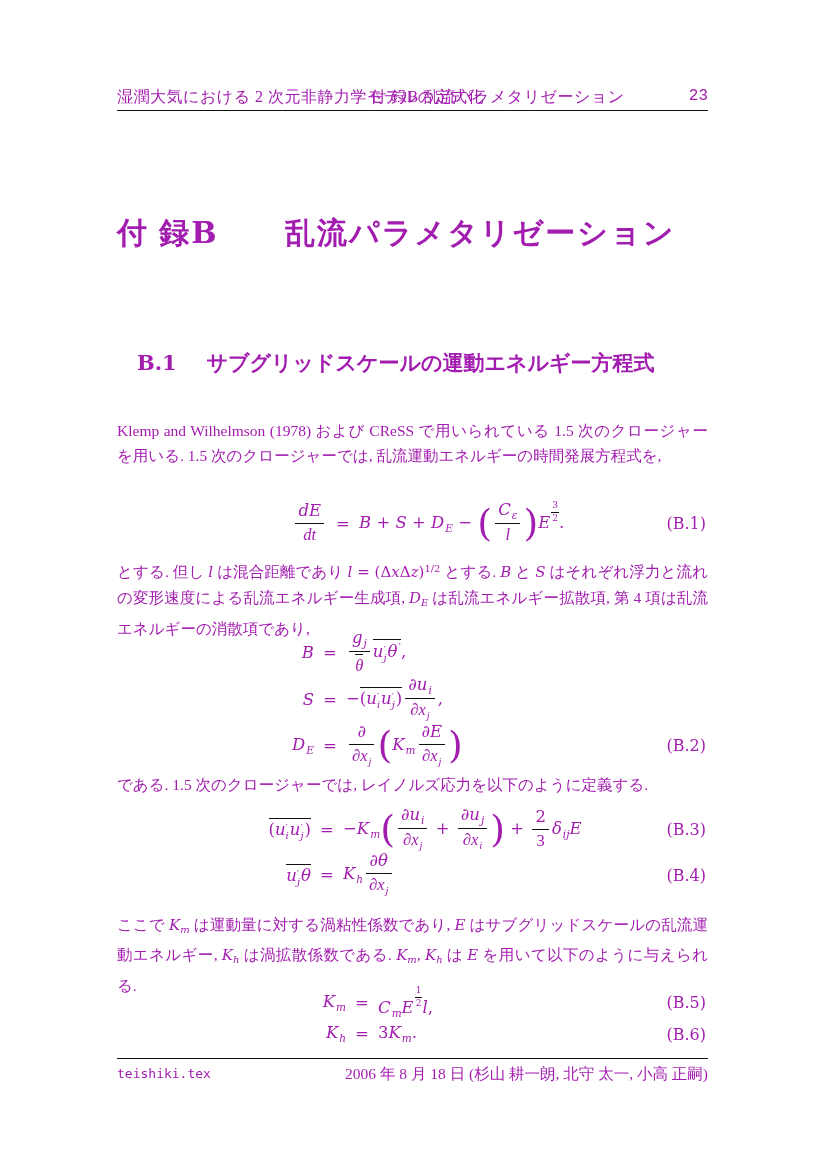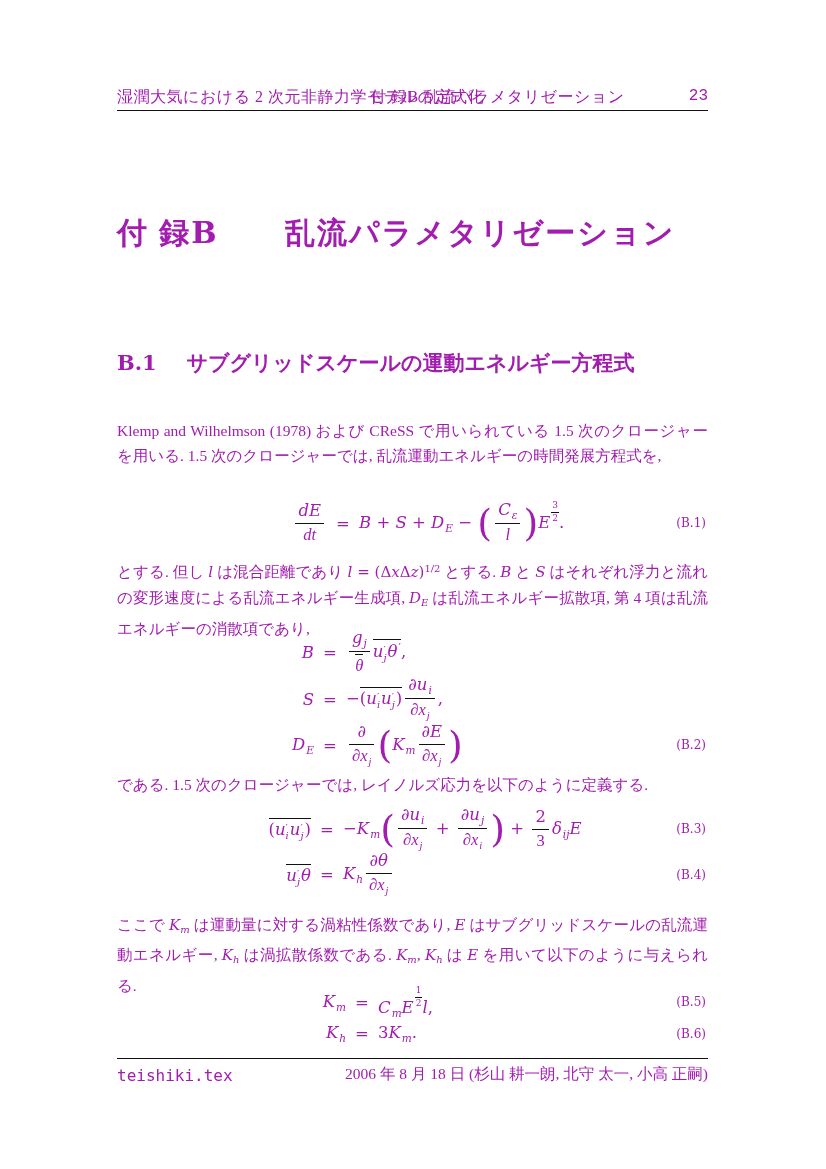--- a/index.html
+++ b/index.html
@@ -13,58 +13,58 @@
   .h-page{position:absolute;right:0;top:0;font-family:Liberation Mono, monospace;}
   .header-rule{position:absolute;left:117px;top:110px;width:591px;border-top:1.5px solid #111;}
 
   
   .chapter{position:absolute;left:117px;top:213px;margin:0;font-size:30px;font-weight:bold;
            white-space:nowrap;font-family:"Liberation Sans",sans-serif;letter-spacing:2px;}
   .chapter .latin{font-family:"DejaVu Serif",serif;}
   .chapter-text{margin-left:56px;}
   .section{position:absolute;left:117px;top:349px;margin:0;font-size:21px;font-weight:bold;
            white-space:nowrap;font-family:"Liberation Sans",sans-serif;}
-  .section .latin{font-family:"DejaVu Serif",serif;}
+  .section .latin{font-family:"DejaVu Serif",serif;margin-left:20px;}
   .section-text{margin-left:24px;}
 
   
   .para{position:absolute;left:117px;width:591px;margin:0;font-size:15.5px;line-height:25.3px;
         text-align:justify;}
   .pm-i{font-family:"DejaVu Serif",serif;font-style:italic;font-size:15px;}
   .pm-r{font-family:"DejaVu Serif",serif;font-size:15px;}
   .pm-sub{font-family:"DejaVu Serif",serif;font-style:italic;font-size:10px;vertical-align:-3px;}
   .pm-sup{font-family:"DejaVu Serif",serif;font-size:10px;vertical-align:5px;}
 
   
   .eqgroup{position:absolute;left:117px;width:591px;font-family:"DejaVu Serif",serif;font-size:16.5px;}
   .eqrow{position:relative;display:grid;grid-template-columns:var(--lw,200px) 32px auto;align-items:center;}
   .eqrow .lhs{text-align:right;white-space:nowrap;}
   .eqrow .rel{text-align:center;}
   .eqrow .rhs{text-align:left;white-space:nowrap;}
-  .eqlabel{position:absolute;right:2px;top:50%;transform:translateY(-50%);font-size:12px;}
+  .eqlabel{position:absolute;right:2px;top:50%;transform:translateY(-50%);font-size:16px;}
   .mi{font-style:italic;}
   .mr{font-style:normal;}
   .msub{font-size:10.5px;font-style:italic;vertical-align:-4px;margin-left:1px;}
   .msup{font-size:10.5px;vertical-align:6px;margin-left:1px;}
   .stack{display:inline-block;vertical-align:-4px;font-size:10px;line-height:8px;text-align:left;margin:0 1px 0 0;}
   .stack .st{display:block;}
   .stack .st-sub{font-style:italic;}
   .frac{display:inline-block;vertical-align:middle;text-align:center;margin:0 3px;line-height:1.15;}
   .frac>.num{display:block;border-bottom:1px solid #111;padding:0 3px 2px;}
   .frac>.den{display:block;padding:2px 3px 0;font-family:Liberation Serif, serif;}
   .over{display:inline-block;border-top:1px solid #111;padding-top:2px;line-height:1.1;}
   .bigp{vertical-align:middle;line-height:.8;font-weight:400;}
   .expf{display:inline-block;vertical-align:7px;font-size:9px;line-height:1.1;text-align:center;margin-left:1px;}
   .expf .efn{display:block;border-bottom:1px solid #111;padding:0 1px 1px;}
   .expf .efd{display:block;padding-top:1px;font-style:normal;}
 
   
   .footer-rule{position:absolute;left:117px;top:1058px;width:591px;border-top:1.5px solid #111;}
   .footer{position:absolute;left:117px;top:1064px;width:591px;height:24px;font-size:15.5px;}
-  .f-left{position:absolute;left:0;top:2px;font-family:"DejaVu Sans Mono","Liberation Mono",monospace;font-size:16px;}
+  .f-left{position:absolute;left:0;top:2px;font-family:"DejaVu Sans Mono","Liberation Mono",monospace;font-size:13px;}
   .f-right{position:absolute;right:0;top:0;white-space:nowrap;}
 </style>
 </head>
 <body>
 
 <div class="page">
 
   <div class="header">
     <span class="h-run">湿潤大気における 2 次元非静力学モデルの定式化</span>
     <span class="h-overlay">付 録B 乱流パラメタリゼーション</span>

